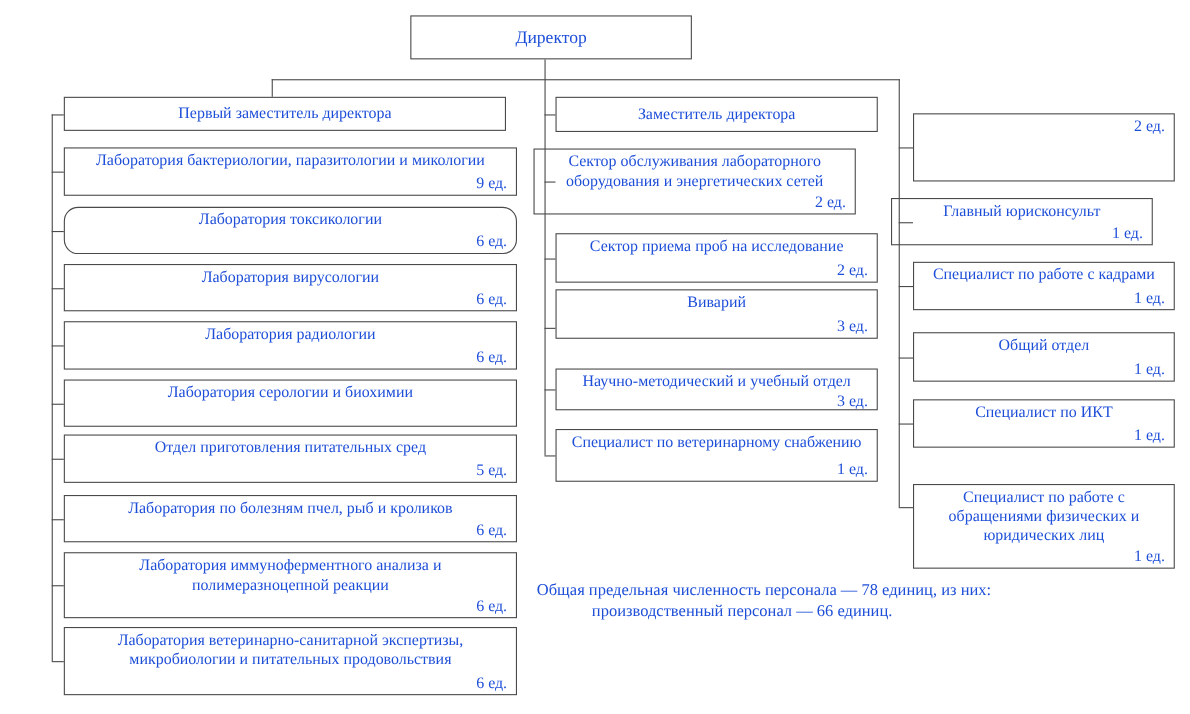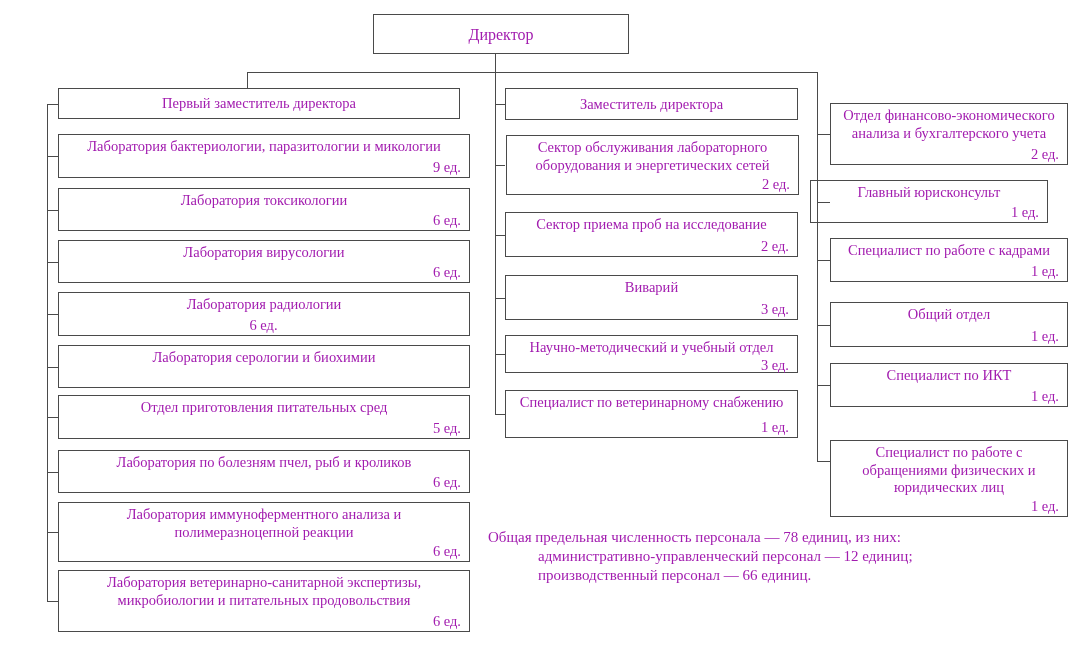--- a/index.html
+++ b/index.html
@@ -1,18 +1,18 @@
 <!DOCTYPE html>
 <html><head>
 <meta charset="utf-8">
 <style>
   html,body { margin:0; padding:0; background:#fff; }
   .canvas {
     position:relative; width:1082px; height:649px; background:#ffffff;
-    font-family:"Liberation Serif", serif; color:#a21caf; overflow:hidden;
+    font-family:"Liberation Serif", serif; color:#1d4ed8; overflow:hidden;
   }
   .box {
     position:absolute; box-sizing:border-box; background:#fff;
     border:1px solid #4a4a4a;
     display:flex; flex-direction:column; justify-content:space-between;
     padding:3px 7px 2px 7px; font-size:14.5px; line-height:17.5px;
   }
   .box.center { justify-content:center; }
   .box .title { text-align:center; }
   .box .count { text-align:right; line-height:16px; padding-right:1px; }
@@ -31,40 +31,39 @@
 <body>
 
 <div class="canvas" id="canvas">
 
   <div class="box root-box">
     <div class="title">Директор</div>
   </div>
 
   <div class="footer">
     <div>Общая предельная численность персонала — 78 единиц, из них:</div>
-    <div class="indent">административно-управленческий персонал — 12 единиц;</div>
     <div class="indent">производственный персонал — 66 единиц.</div>
   </div>
 
 <div class="box center" style="left: 58px; top: 88px; width: 402px; height: 31px;">
       <div class="title">Первый заместитель директора</div>
     </div>
     <div class="box" style="left: 58px; top: 134px; width: 412px; height: 44px;">
       <div class="title">Лаборатория бактериологии, паразитологии и микологии</div>
       <div class="count">9 ед.</div>
     </div>
-    <div class="box" style="left: 58px; top: 188px; width: 412px; height: 43px;">
+    <div class="box" style="left: 58px; top: 188px; width: 412px; height: 43px; border-radius: 13px;">
       <div class="title">Лаборатория токсикологии</div>
       <div class="count">6 ед.</div>
     </div>
     <div class="box" style="left: 58px; top: 240px; width: 412px; height: 43px;">
       <div class="title">Лаборатория вирусологии</div>
       <div class="count">6 ед.</div>
     </div>
-    <div class="box" style="left: 58px; top: 292px; width: 412px; height: 44px; align-items: center;">
+    <div class="box" style="left: 58px; top: 292px; width: 412px; height: 44px;">
       <div class="title">Лаборатория радиологии</div>
       <div class="count">6 ед.</div>
     </div>
     <div class="box" style="left: 58px; top: 345px; width: 412px; height: 43px;">
       <div class="title">Лаборатория серологии и биохимии</div>
     </div>
     <div class="box" style="left: 58px; top: 395px; width: 412px; height: 44px;">
       <div class="title">Отдел приготовления питательных сред</div>
       <div class="count">5 ед.</div>
     </div>
@@ -87,49 +86,48 @@
     <div class="line" style="left: 47px; top: 314px; width: 11px; height: 1px;"></div>
     <div class="line" style="left: 47px; top: 367px; width: 11px; height: 1px;"></div>
     <div class="line" style="left: 47px; top: 417px; width: 11px; height: 1px;"></div>
     <div class="line" style="left: 47px; top: 472px; width: 11px; height: 1px;"></div>
     <div class="line" style="left: 47px; top: 532px; width: 11px; height: 1px;"></div>
     <div class="line" style="left: 47px; top: 601px; width: 11px; height: 1px;"></div>
     <div class="line" style="left: 47px; top: 104px; width: 1px; height: 497px;"></div>
     <div class="box center" style="left: 505px; top: 88px; width: 293px; height: 32px;">
       <div class="title">Заместитель директора</div>
     </div>
-    <div class="box" style="left: 506px; top: 135px; width: 293px; height: 60px;">
+    <div class="box" style="left: 485px; top: 135px; width: 293px; height: 60px;">
       <div class="title">Сектор обслуживания лабораторного оборудования и энергетических сетей</div>
       <div class="count">2 ед.</div>
     </div>
     <div class="box" style="left: 505px; top: 212px; width: 293px; height: 45px;">
       <div class="title">Сектор приема проб на исследование</div>
       <div class="count">2 ед.</div>
     </div>
-    <div class="box" style="left: 505px; top: 275px; width: 293px; height: 45px;">
+    <div class="box" style="left: 505px; top: 263px; width: 293px; height: 45px;">
       <div class="title">Виварий</div>
       <div class="count">3 ед.</div>
     </div>
     <div class="box" style="left: 505px; top: 335px; width: 293px; height: 38px;">
       <div class="title">Научно-методический и учебный отдел</div>
       <div class="count">3 ед.</div>
     </div>
     <div class="box" style="left: 505px; top: 390px; width: 293px; height: 48px;">
       <div class="title">Специалист по ветеринарному снабжению</div>
       <div class="count">1 ед.</div>
     </div>
     <div class="line" style="left: 495px; top: 104px; width: 10px; height: 1px;"></div>
     <div class="line" style="left: 495px; top: 165px; width: 10px; height: 1px;"></div>
     <div class="line" style="left: 495px; top: 235px; width: 10px; height: 1px;"></div>
     <div class="line" style="left: 495px; top: 298px; width: 10px; height: 1px;"></div>
     <div class="line" style="left: 495px; top: 354px; width: 10px; height: 1px;"></div>
     <div class="line" style="left: 495px; top: 414px; width: 10px; height: 1px;"></div>
     <div class="line" style="left: 495px; top: 54px; width: 1px; height: 360px;"></div>
     <div class="box" style="left: 830px; top: 103px; width: 238px; height: 62px;">
-      <div class="title">Отдел финансово-экономического анализа и бухгалтерского учета</div>
       <div class="count">2 ед.</div>
     </div>
     <div class="box" style="left: 810px; top: 180px; width: 238px; height: 43px;">
       <div class="title">Главный юрисконсульт</div>
       <div class="count">1 ед.</div>
     </div>
     <div class="box" style="left: 830px; top: 238px; width: 238px; height: 44px;">
       <div class="title">Специалист по работе с кадрами</div>
       <div class="count">1 ед.</div>
     </div>

